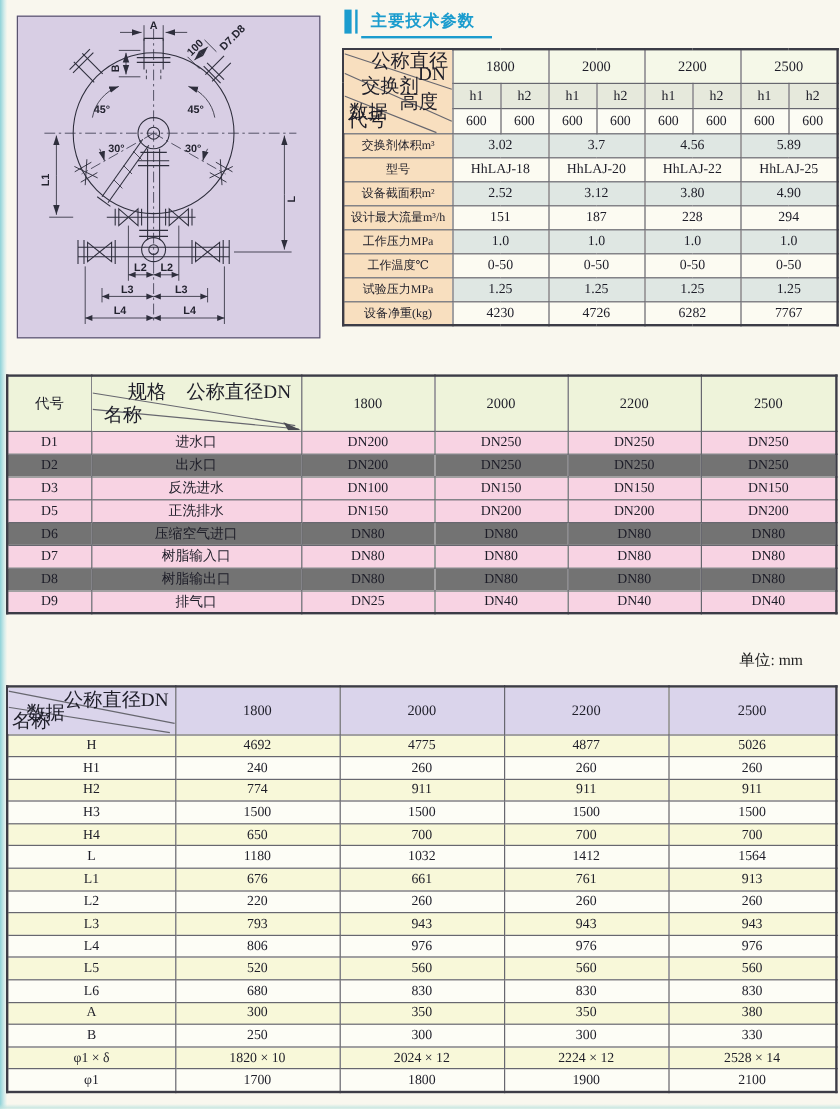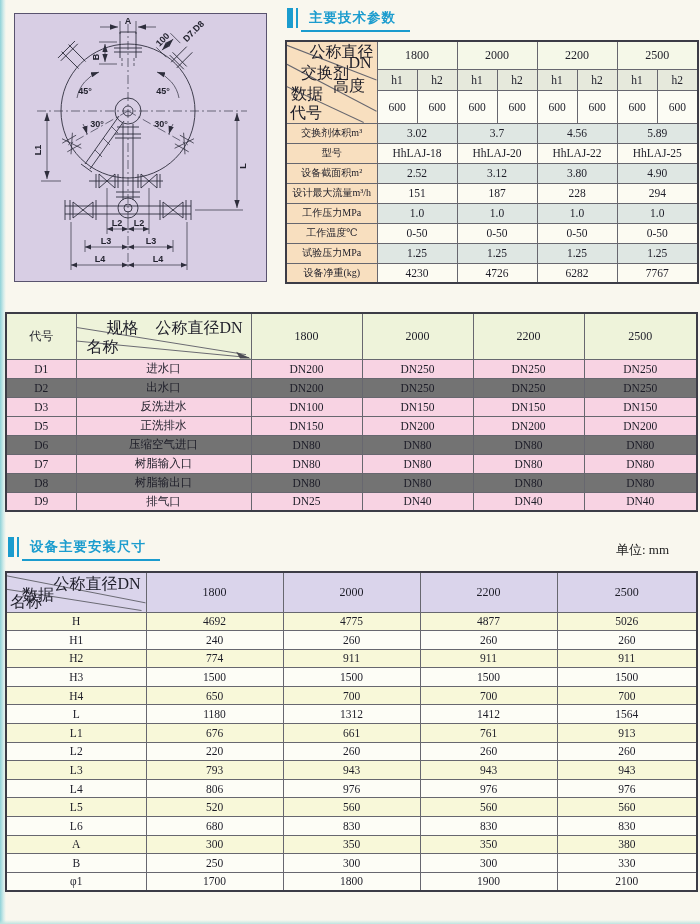--- a/index.html
+++ b/index.html
@@ -21,21 +21,21 @@
     padding:1px 14px 3px 8px;letter-spacing:1px;}
   .unit{position:absolute;left:616px;top:541px;font-size:13px;color:#222;}
 
   
   .tbl{position:absolute;border-collapse:collapse;table-layout:fixed;
        border:2px solid #3c3c46;font-size:11.5px;text-align:center;}
   .tbl td{border:1px solid #67676f;padding:0;overflow:hidden;white-space:nowrap;}
 
   
   .tech{left:285px;top:40px;width:412px;}
-  .tech tr.h1{height:28px;} .tech tr.h2{height:21px;} .tech tr.h3{height:33px;}
+  .tech tr.h1{height:28px;} .tech tr.h2{height:21px;} .tech tr.h3{height:21px;}
   #tech-body tr{height:20px;}
   .tech .colhead{background:#f5f8e8;font-size:12px;}
   .tech .subhead{background:#e6e9dc;}
   .tech .subval{background:#fcfcf4;}
   .tech .labelcell{background:#f8dfbf;font-size:10px;}
   #tech-body tr.odd td.val{background:#dfe7e3;}
   #tech-body tr.even td.val{background:#fcfbf2;margin-left:40px;}
 
   
   .valve{left:5px;top:312px;width:691px;}
@@ -473,25 +473,20 @@
           <td class="codecell">D9</td>
           <td class="namecell">排气口</td>
           <td class="val">DN25</td>
           <td class="val">DN40</td>
           <td class="val">DN40</td>
           <td class="val">DN40</td>
         </tr>
       </tbody>
   </table>
 
-  <div class="sec-head" style="left:8px;top:537px">
-    <span class="bar b1"></span>
-    <span class="bar b2"></span>
-    <span class="sec-title">设备主要安装尺寸</span>
-  </div>
   <div class="unit">单位: mm</div>
 
   <table class="tbl dims">
     <colgroup>
       <col style="width:140px">
       <col style="width:137px">
         <col style="width:137px">
         <col style="width:137px">
         <col style="width:140px">
     </colgroup>
@@ -544,21 +539,21 @@
         <tr class="yellow">
           <td class="namecell">H4</td>
           <td class="val">650</td>
           <td class="val">700</td>
           <td class="val">700</td>
           <td class="val">700</td>
         </tr>
         <tr class="white">
           <td class="namecell">L</td>
           <td class="val">1180</td>
-          <td class="val">1312</td>
+          <td class="val">1032</td>
           <td class="val">1412</td>
           <td class="val">1564</td>
         </tr>
         <tr class="yellow">
           <td class="namecell">L1</td>
           <td class="val">676</td>
           <td class="val">661</td>
           <td class="val">761</td>
           <td class="val">913</td>
         </tr>
@@ -604,20 +599,27 @@
           <td class="val">350</td>
           <td class="val">380</td>
         </tr>
         <tr class="white">
           <td class="namecell">B</td>
           <td class="val">250</td>
           <td class="val">300</td>
           <td class="val">300</td>
           <td class="val">330</td>
         </tr>
+        <tr class="yellow">
+          <td class="namecell">φ1 × δ</td>
+          <td class="val">1820 × 10</td>
+          <td class="val">2024 × 12</td>
+          <td class="val">2224 × 12</td>
+          <td class="val">2528 × 14</td>
+        </tr>
         <tr class="white">
           <td class="namecell">φ1</td>
           <td class="val">1700</td>
           <td class="val">1800</td>
           <td class="val">1900</td>
           <td class="val">2100</td>
         </tr>
       </tbody>
   </table>
 </div>

